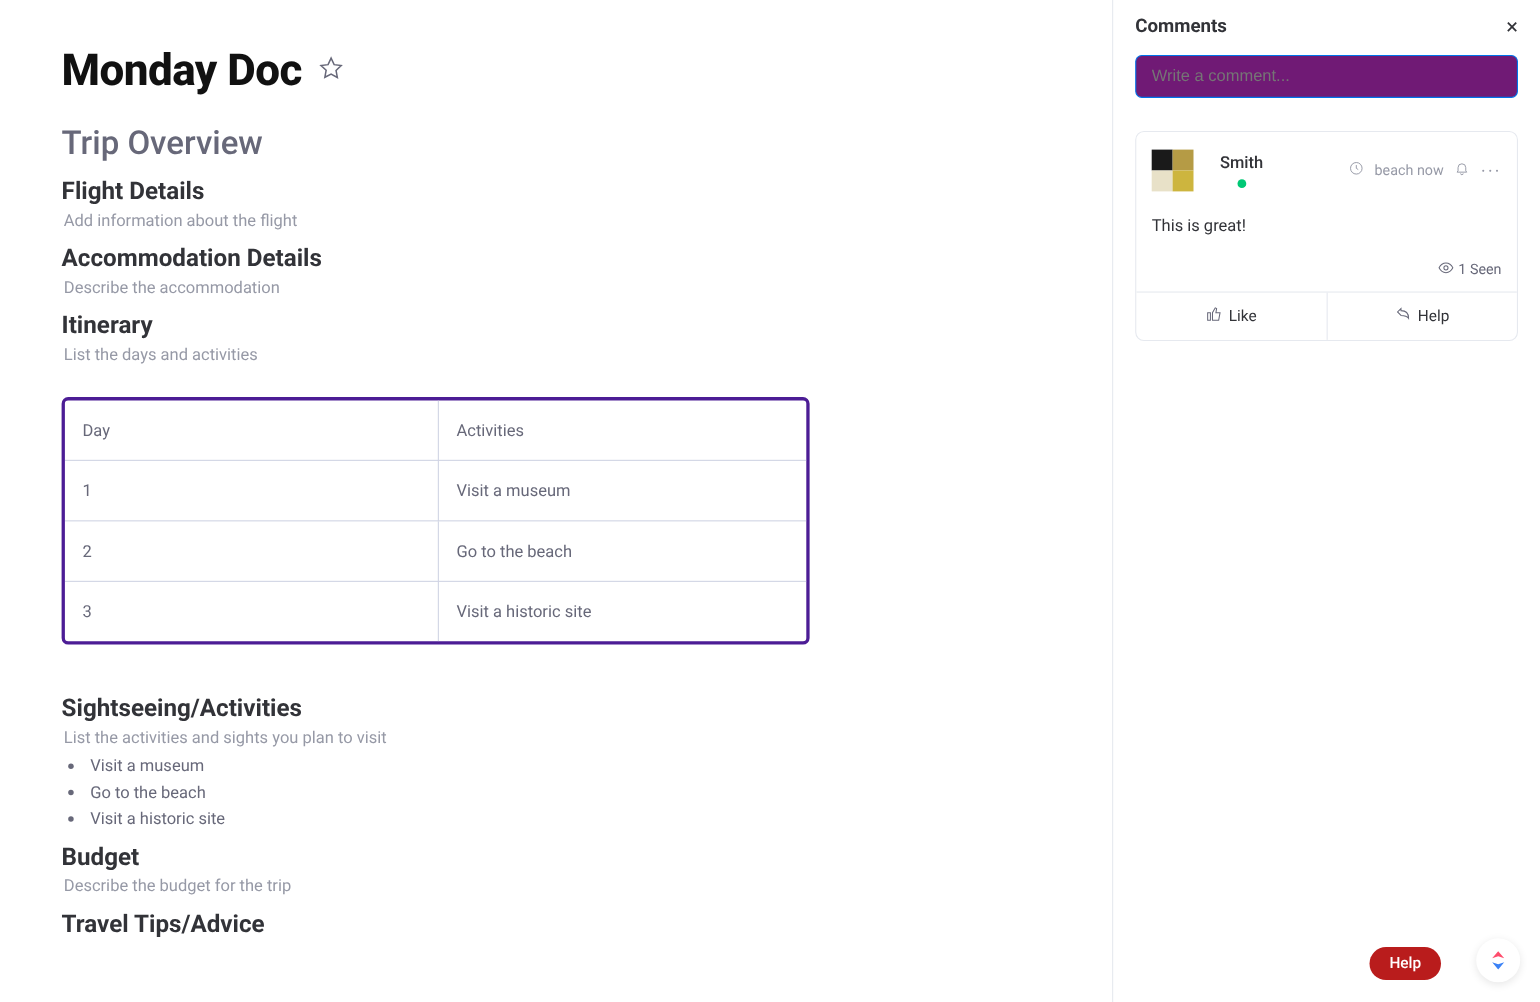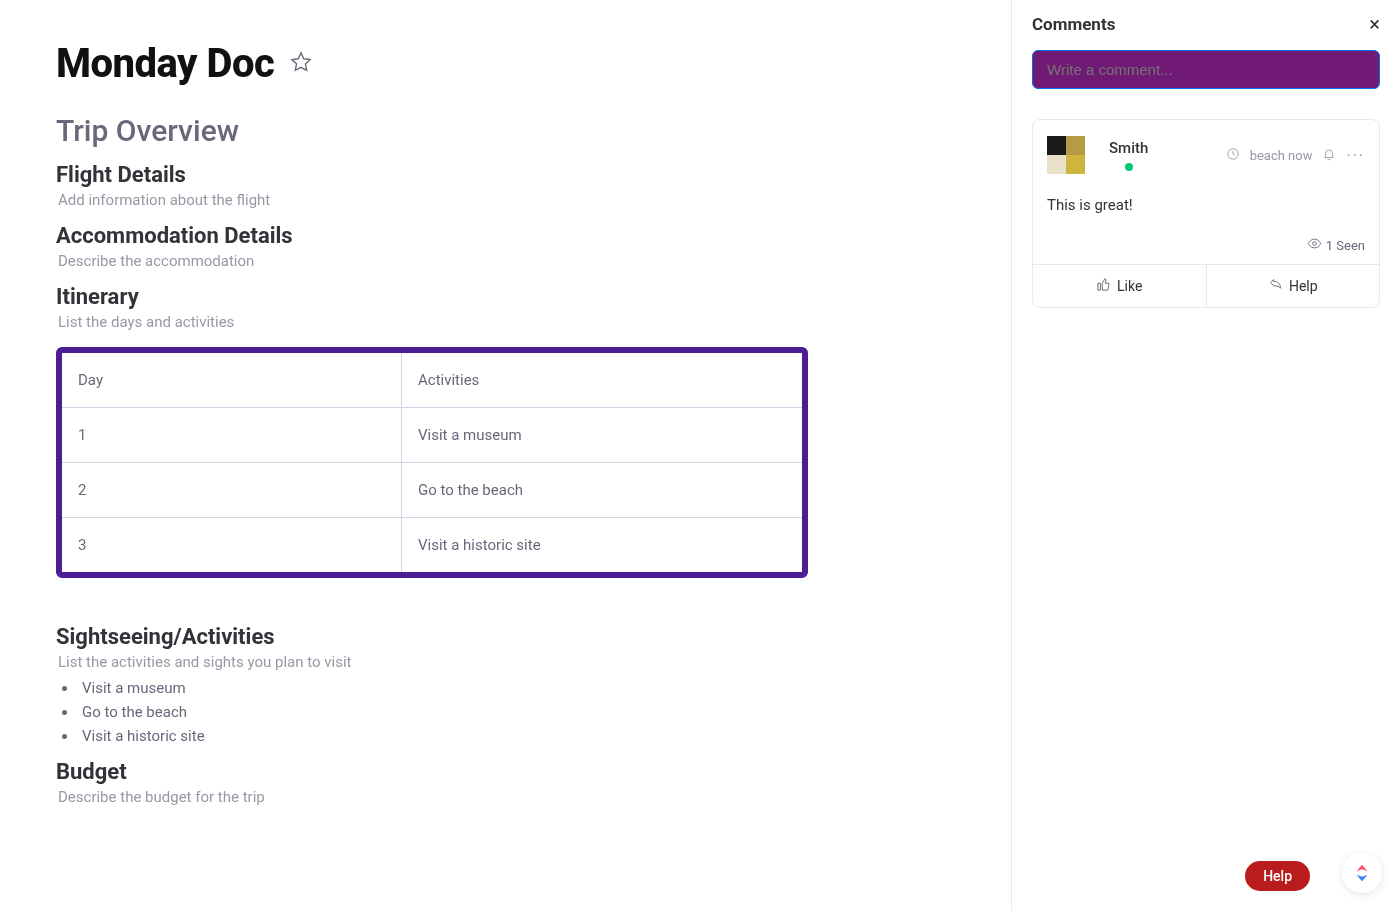--- a/index.html
+++ b/index.html
@@ -49,24 +49,24 @@
     color:#323338;
     margin: 14px 0 4px 0;
   }
   .placeholder-text {
     font-size:15px;
     color:#9699a6;
     margin:4px 0 8px 2px;
   }
   
   .itinerary-table {
-    margin-top:16px;
-    border:6px solid #4c1d95;
+    margin-top:30px;
+    border:3px solid #4c1d95;
     border-radius:6px;
-    width:752px;
+    width:680px;
     border-collapse:separate;
     border-spacing:0;
     overflow:hidden;
   }
   .itinerary-table th, .itinerary-table td {
     text-align:left;
     font-weight:400;
     font-size:15px;
     color:#676879;
     padding:18px 16px;
@@ -285,20 +285,21 @@
     <div class="placeholder-text">List the activities and sights you plan to visit</div>
     <ul class="bullet-list">
       <li>Visit a museum</li>
       <li>Go to the beach</li>
       <li>Visit a historic site</li>
     </ul>
 
     <div class="section-h2">Budget</div>
     <div class="placeholder-text">Describe the budget for the trip</div>
 
+    <div class="section-h2">Travel Tips/Advice</div>
   </div>
 
   <div class="comments-panel">
     <div class="comments-header">
       <div class="comments-title">Comments</div>
       <div class="close-btn">×</div>
     </div>
 
     <input class="comment-input" type="text" placeholder="Write a comment..." style="">
 

